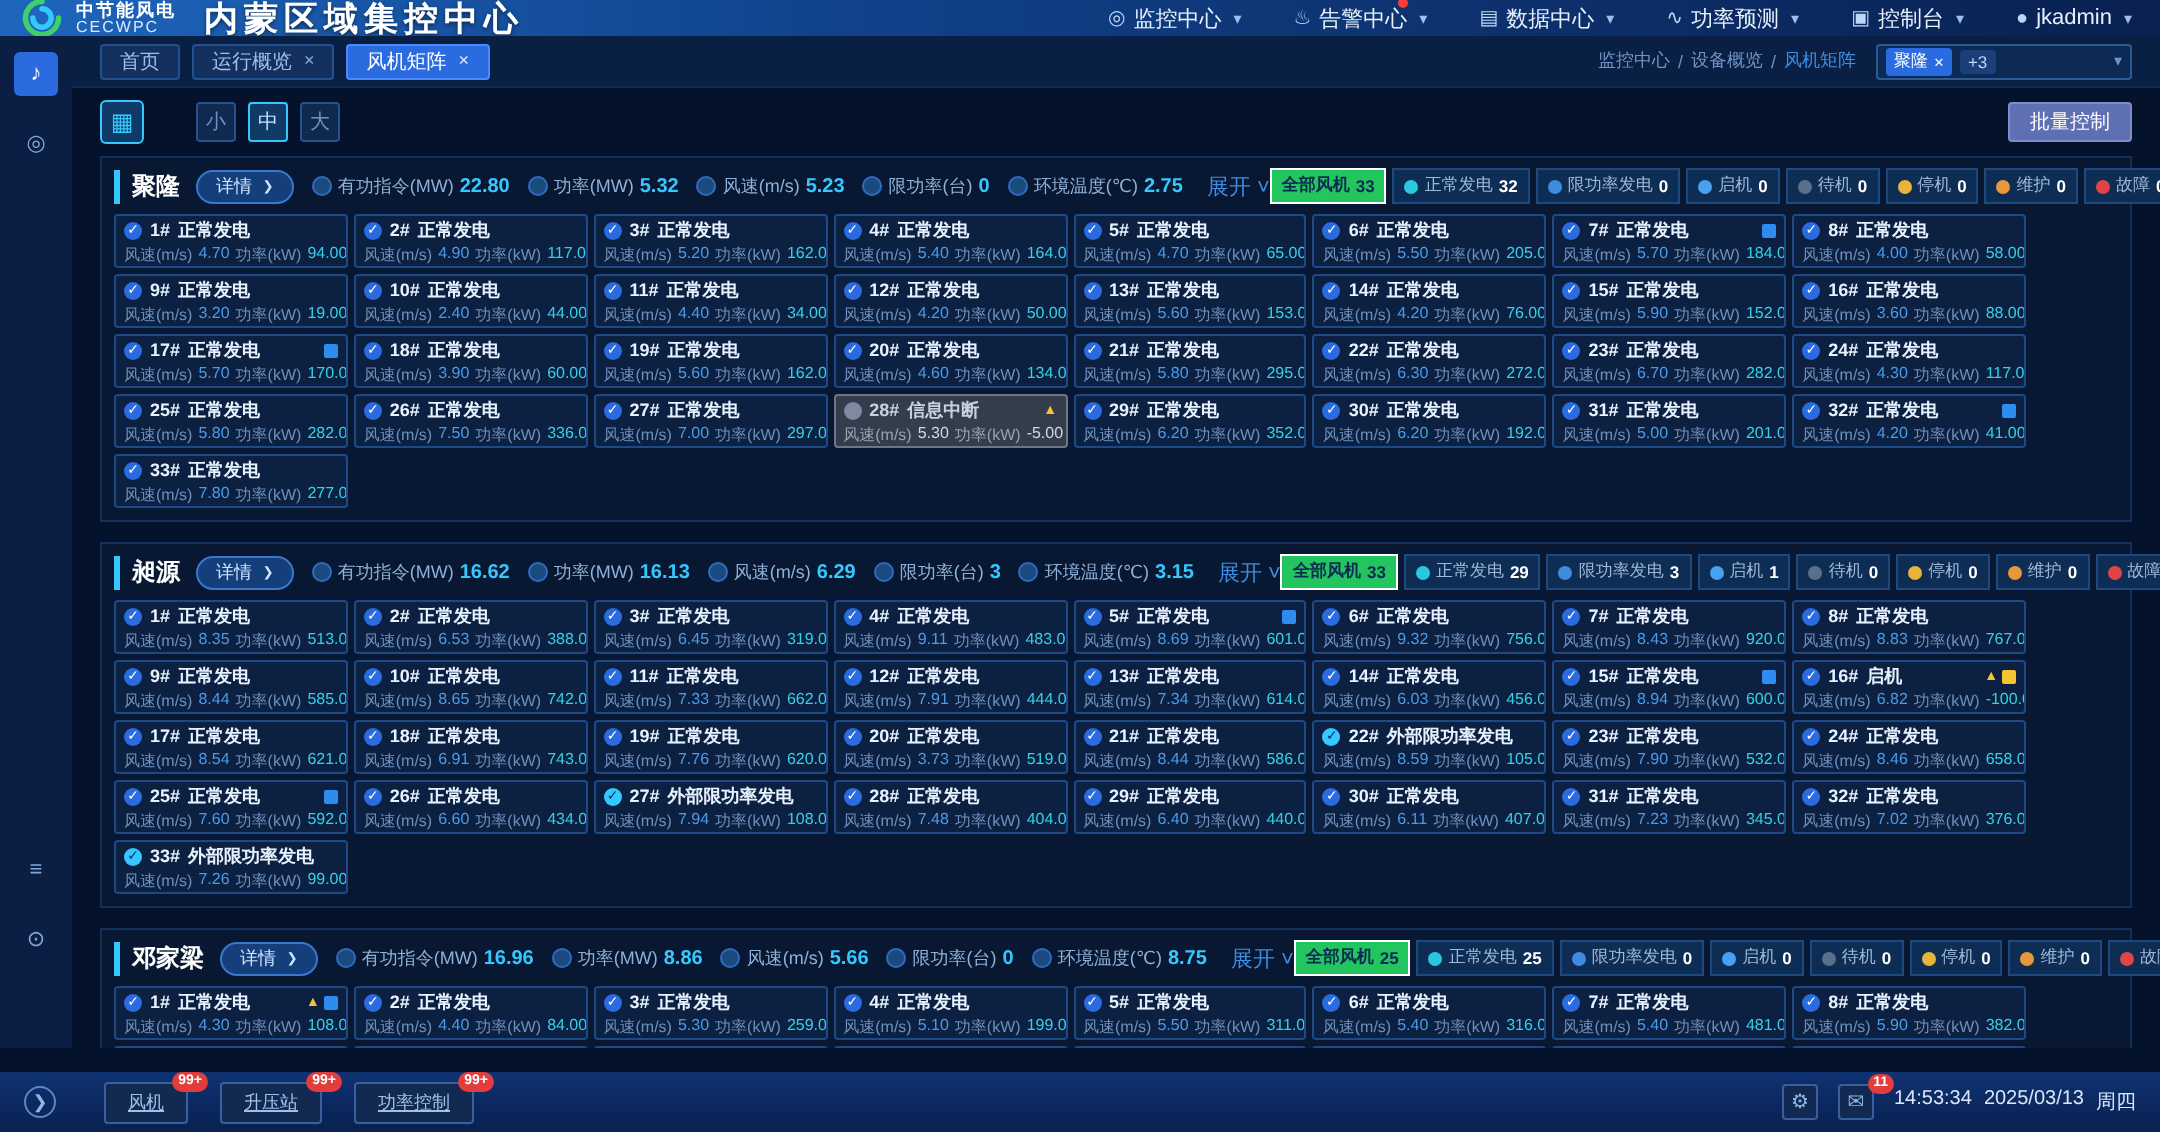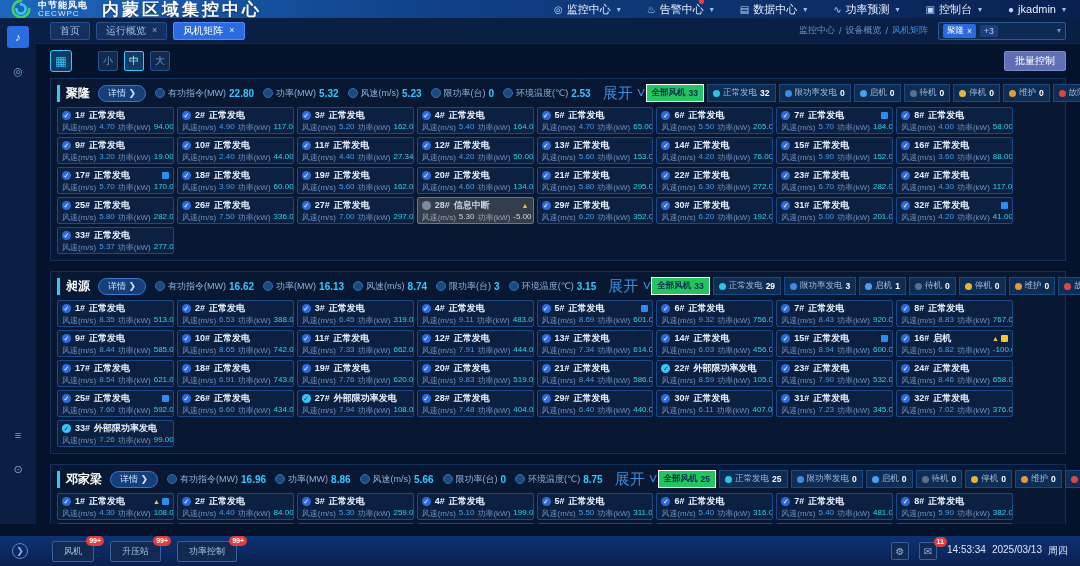--- a/index.html
+++ b/index.html
@@ -46,25 +46,25 @@
   .size-group { display:flex; gap:6px; margin-left:26px; }
   .size-btn { width:20px; height:20px; font-size:10px; color:#6f93c4; background:#10294e; border:1px solid #27508c; border-radius:2px; display:flex; align-items:center; justify-content:center; cursor:pointer; }
   .size-btn.active { border-color:#35c8ff; color:#bfe8ff; background:#123a66; }
   .batch-btn { margin-left:auto; height:20px; padding:0 10px; font-size:10px; color:#fff; background:#5f6fb4; border:1px solid #7e8cc9; border-radius:2px; display:flex; align-items:center; cursor:pointer; }
 
   
   .sections { height:446px; overflow:hidden; padding:0 14px; display:flex; flex-direction:column; gap:10px; }
   .section { background:#081832; border:1px solid #142f5c; padding:4px 6px 6px; }
   .sec-head { display:flex; align-items:center; height:20px; }
   .sec-name { font-size:12px; font-weight:bold; color:#fff; border-left:3px solid #35c8ff; padding-left:6px; margin-right:8px; white-space:nowrap; }
-  .detail-pill { font-size:9px; color:#cfe4ff; background:#153f7a; border:1px solid #3a78cc; border-radius:9px; padding:1px 9px; cursor:pointer; white-space:nowrap; }
+  .detail-pill { font-size:9px; color:#cfe4ff; background:#153f7a; border:1px solid #3a78cc; border-radius:9px; padding:1px 9px; cursor:pointer; white-space:nowrap;font-family:Liberation Mono, monospace; }
   .stat { display:flex; align-items:center; gap:3px; font-size:9px; color:#8fb0d8; margin-left:9px; white-space:nowrap; }
   .stat-ic { width:10px; height:10px; border-radius:50%; background:#1b4a7e; border:1px solid #2f6cc0; flex:none; }
   .stat-val { color:#35c8ff; font-weight:bold; font-size:10px; }
-  .expand-link { margin-left:12px; font-size:15px; color:#3f8cdf; cursor:pointer; white-space:nowrap; }
+  .expand-link { margin-left:12px; font-size:11px; color:#3f8cdf; cursor:pointer; white-space:nowrap; }
   .badges { margin-left:auto; display:flex; gap:3px; }
   .badge { display:flex; align-items:center; gap:3px; font-size:8.5px; padding:2px 5px; background:#0e2d55; border:1px solid #1c4a80; color:#9fb8d8; cursor:pointer; white-space:nowrap; }
   .badge .bv { color:#fff; font-weight:bold; }
   .badge--all { background:#22c55e; border-color:#ffffff; color:#0d2a55; font-weight:bold; }
   .badge--all .bv { color:#0d2a55; }
   .bdot { width:7px; height:7px; border-radius:50%; flex:none; }
   .bdot-normal{background:#29c8e0} .bdot-limit{background:#3f8cdf} .bdot-start{background:#4aa0f0}
   .bdot-standby{background:#5a6f8a} .bdot-stop{background:#e8b339} .bdot-maint{background:#e8973b}
   .bdot-fault{background:#e04545}
 
@@ -82,21 +82,21 @@
   .card--info { background:#333d4b; border-color:#6b7686; }
   .card--info .c-top { color:#c9d2dc; }
   .card--info .cb { background:#7d8aa0; }
   .card--info .c-vals { color:#98a3b2; }
   .card--info .vw,.card--info .vp { color:#cfd8e2; }
   .card--ext .cb { background:#35c8ff; color:#06316e; }
 
   
   .bottombar { position:absolute; left:0; right:0; bottom:0; height:30px; background:linear-gradient(180deg,#0e3272,#0a2050); display:flex; align-items:center; padding:0 12px; gap:10px; z-index:5; }
   .bb-circle { width:16px; height:16px; border:1px solid #5a87c8; border-radius:50%; color:#8fb4e6; font-size:9px; display:flex; align-items:center; justify-content:center; cursor:pointer; margin-right:14px; }
-  .bb-btn { position:relative; border:1px solid #3a5f9e; background:#122a52; color:#9fc0e8; font-size:9px; padding:3px 11px; border-radius:2px; cursor:pointer; }
+  .bb-btn { position:relative; border:1px solid #3a5f9e; background:#122a52; color:#9fc0e8; font-size:9px; padding:3px 11px; border-radius:2px; cursor:pointer;text-decoration:underline; }
   .bb-badge { position:absolute; top:-6px; right:-11px; background:#e23c3c; color:#fff; font-size:7px; font-weight:bold; border-radius:7px; padding:1px 3px; line-height:8px; }
   .bb-right { margin-left:auto; display:flex; align-items:center; gap:10px; }
   .bb-ic { position:relative; width:18px; height:18px; border:1px solid #3a5f9e; border-radius:2px; background:#122a52; color:#8fb4e6; font-size:10px; display:flex; align-items:center; justify-content:center; cursor:pointer; }
   .bb-time { font-size:10px; color:#d8e6f8; display:flex; gap:6px; }
 </style>
 </head>
 <body>
 
 <header class="topbar">
   <div class="logo-wrap">
@@ -227,21 +227,21 @@
               <span class="stat-val">5.23</span>
             </span>
             <span class="stat">
               <span class="stat-ic"></span>
               <span>限功率(台)</span>
               <span class="stat-val">0</span>
             </span>
             <span class="stat">
               <span class="stat-ic"></span>
               <span>环境温度(℃)</span>
-              <span class="stat-val">2.53</span>
+              <span class="stat-val">2.75</span>
             </span>
             <span class="expand-link">展开 ˅</span>
             <div class="badges">
               <span class="badge badge--all">
                 <span>全部风机</span>
                 <span class="bv">33</span>
               </span>
               <span class="badge">
                 <span class="bdot bdot-normal"></span>
                 <span>正常发电</span>
@@ -416,21 +416,21 @@
             <div class="card">
               <div class="c-top">
                 <span class="cb">✓</span>
                 <span>11#</span>
                 <span>正常发电</span>
               </div>
               <div class="c-vals">
                 <span>风速(m/s)</span>
                 <span class="vw">4.40</span>
                 <span>功率(kW)</span>
-                <span class="vp">27.34</span>
+                <span class="vp">34.00</span>
               </div>
             </div>
             <div class="card">
               <div class="c-top">
                 <span class="cb">✓</span>
                 <span>12#</span>
                 <span>正常发电</span>
               </div>
               <div class="c-vals">
                 <span>风速(m/s)</span>
@@ -709,21 +709,21 @@
               </div>
             </div>
             <div class="card">
               <div class="c-top">
                 <span class="cb">✓</span>
                 <span>33#</span>
                 <span>正常发电</span>
               </div>
               <div class="c-vals">
                 <span>风速(m/s)</span>
-                <span class="vw">5.37</span>
+                <span class="vw">7.80</span>
                 <span>功率(kW)</span>
                 <span class="vp">277.00</span>
               </div>
             </div>
           </div>
         </section>
         <section class="section">
           <div class="sec-head">
             <span class="sec-name">昶源</span>
             <span class="detail-pill">详情 ❯</span>
@@ -733,21 +733,21 @@
               <span class="stat-val">16.62</span>
             </span>
             <span class="stat">
               <span class="stat-ic"></span>
               <span>功率(MW)</span>
               <span class="stat-val">16.13</span>
             </span>
             <span class="stat">
               <span class="stat-ic"></span>
               <span>风速(m/s)</span>
-              <span class="stat-val">8.74</span>
+              <span class="stat-val">6.29</span>
             </span>
             <span class="stat">
               <span class="stat-ic"></span>
               <span>限功率(台)</span>
               <span class="stat-val">3</span>
             </span>
             <span class="stat">
               <span class="stat-ic"></span>
               <span>环境温度(℃)</span>
               <span class="stat-val">3.15</span>
@@ -1054,21 +1054,21 @@
               </div>
             </div>
             <div class="card">
               <div class="c-top">
                 <span class="cb">✓</span>
                 <span>20#</span>
                 <span>正常发电</span>
               </div>
               <div class="c-vals">
                 <span>风速(m/s)</span>
-                <span class="vw">9.83</span>
+                <span class="vw">3.73</span>
                 <span>功率(kW)</span>
                 <span class="vp">519.00</span>
               </div>
             </div>
             <div class="card">
               <div class="c-top">
                 <span class="cb">✓</span>
                 <span>21#</span>
                 <span>正常发电</span>
               </div>

